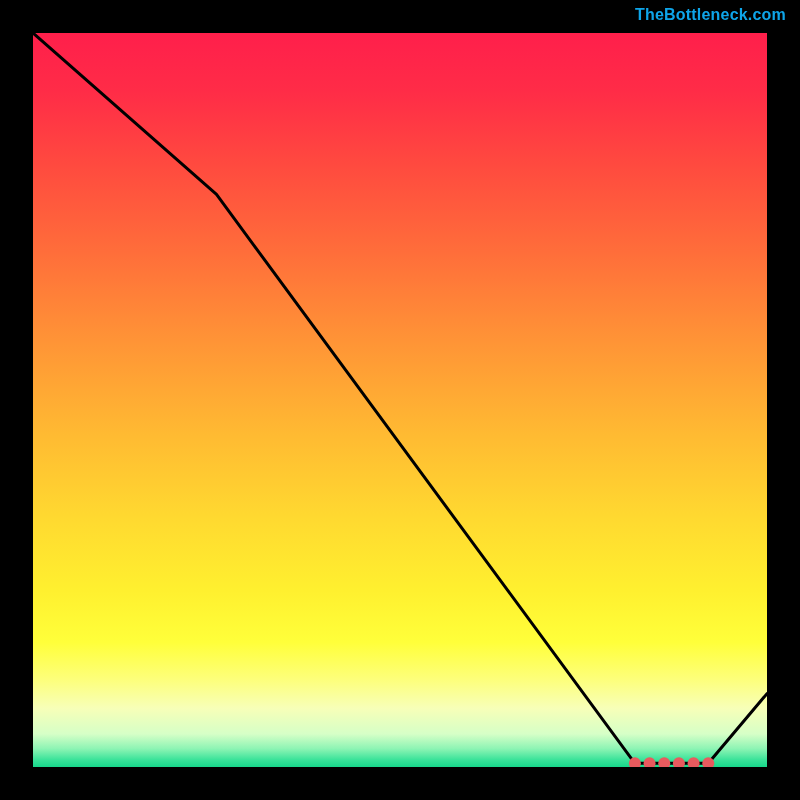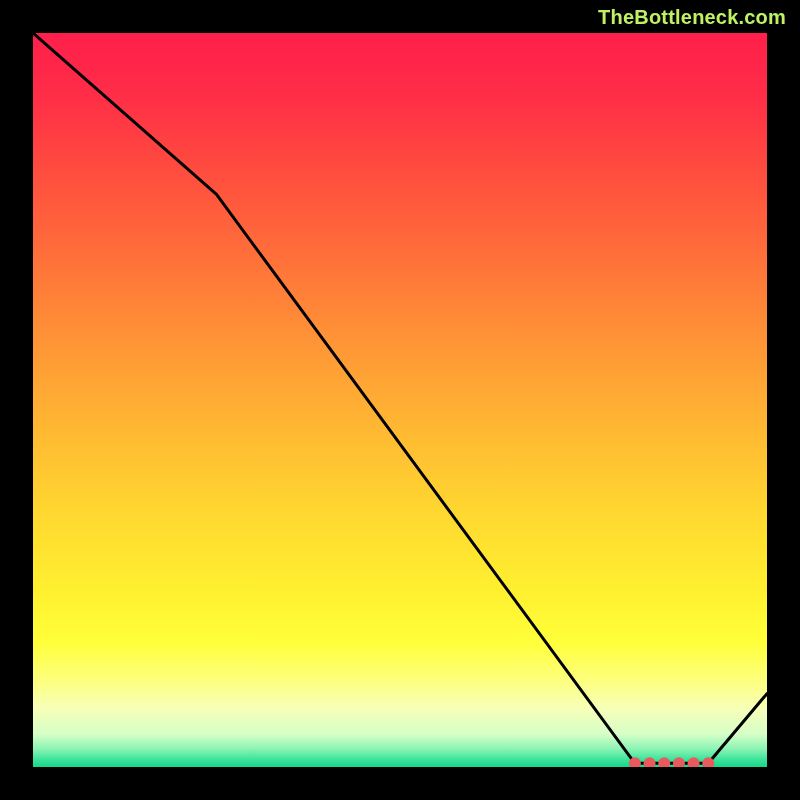--- a/index.html
+++ b/index.html
@@ -7,22 +7,22 @@
   .stage {
     position: relative;
     width: 800px;
     height: 800px;
     background: #000;
   }
   .watermark {
     position: absolute;
     top: 6px;
     right: 14px;
-    color: #bef264;
-    font-size: 20px;
+    color: #0ea5e9;
+    font-size: 16px;
     font-weight: 600;
     letter-spacing: 0.2px;
   }
   .plot {
     position: absolute;
     left: 33px;
     top: 33px;
     width: 734px;
     height: 734px;
     overflow: hidden;

